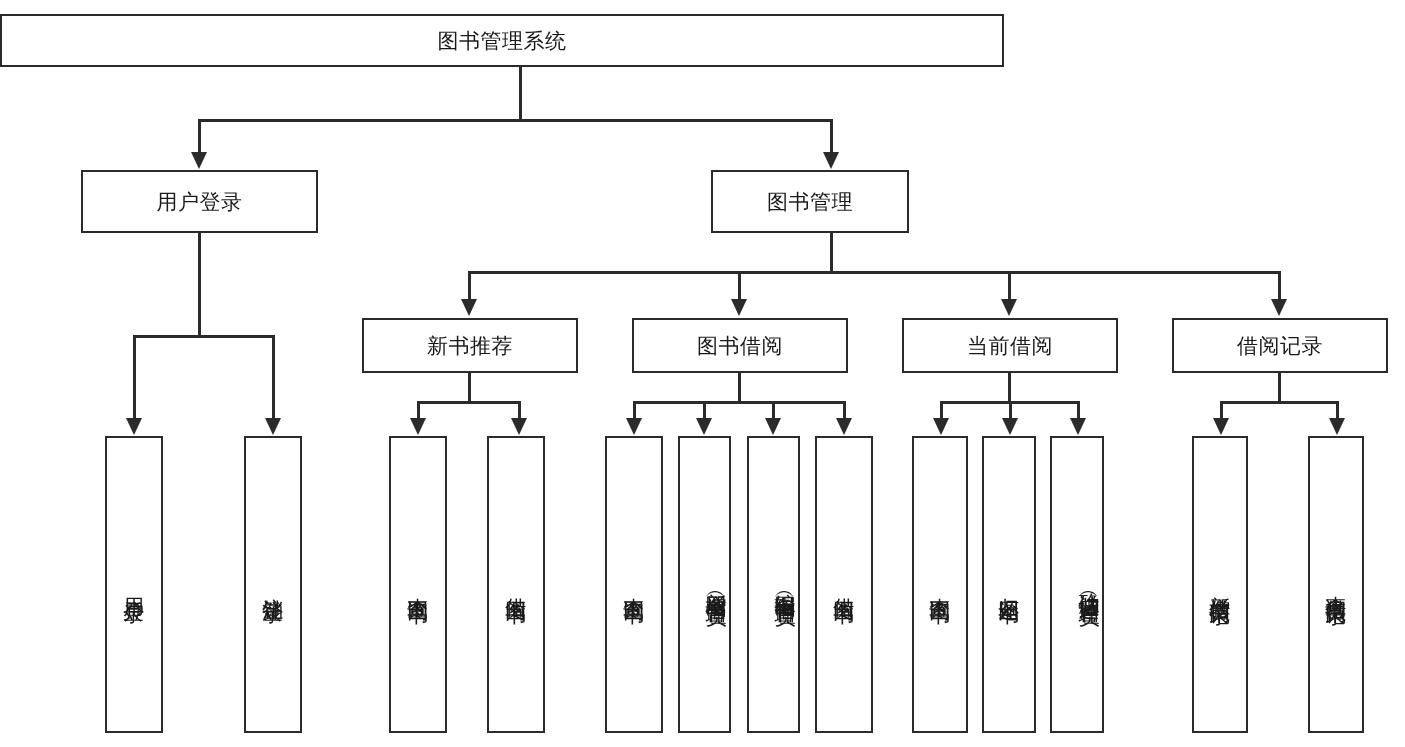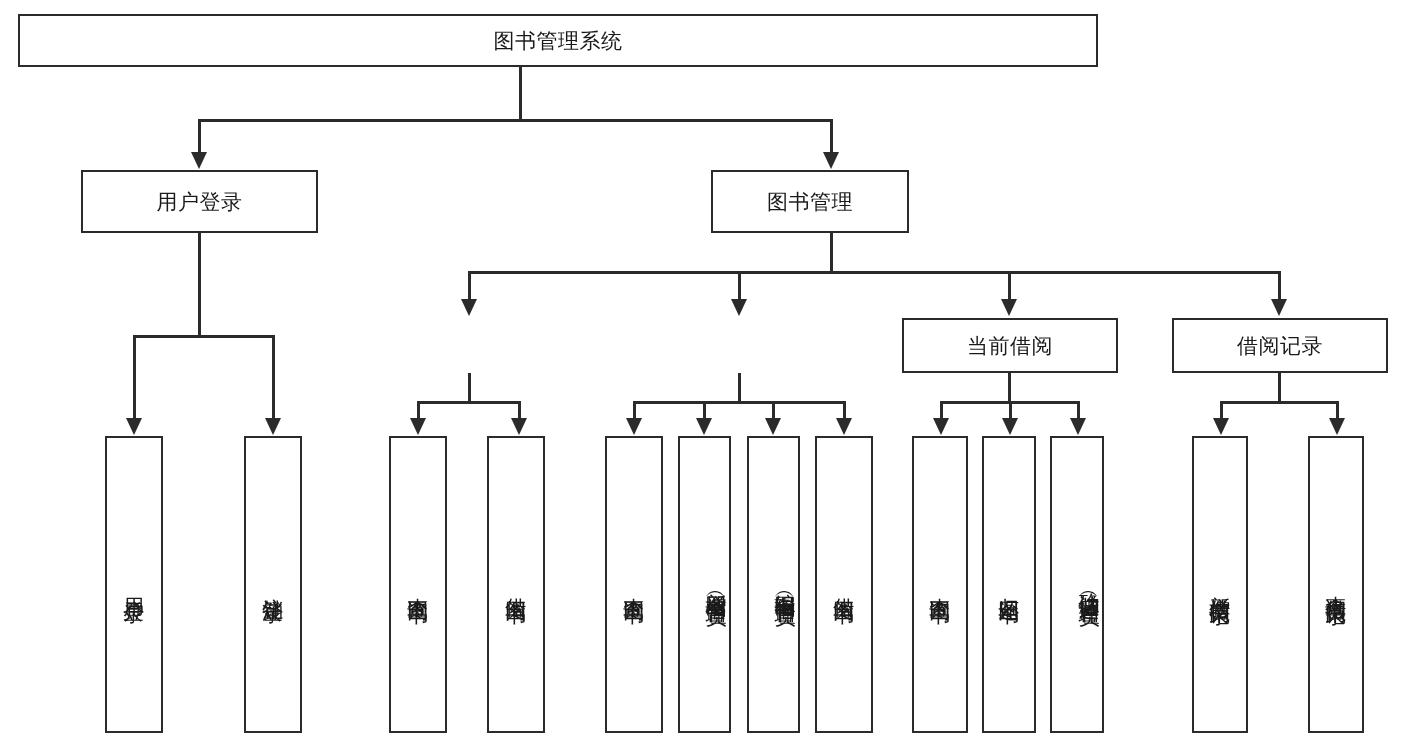--- a/index.html
+++ b/index.html
@@ -83,21 +83,21 @@
     white-space: nowrap;
     pointer-events: none;
     user-select: none;
   }
 </style>
 </head>
 <body>
 
 <div id="canvas">
 
-  <div class="node h" style="left:18px; top:14px; width:1080px; height:53px;">
+  <div class="node h" style="left:0; top:14px; width:1004px; height:53px;">
     <span>图书管理系统</span>
   </div>
 
   <div class="vline" style="left:519px; top:67px; width:2.5px; height:52px;"></div>
 
   <div class="hline" style="left:198px; top:119px; width:634px;"></div>
 
   <div class="vline" style="left:198px; top:119px; height:36px;"></div>
   <div class="arrow" style="left:191px; top:152px;"></div>
 
@@ -130,20 +130,26 @@
 
   <div class="vline" style="left:468px; top:271px; height:30px;"></div>
   <div class="arrow" style="left:461px; top:299px;"></div>
   <div class="vline" style="left:738px; top:271px; height:30px;"></div>
   <div class="arrow" style="left:731px; top:299px;"></div>
   <div class="vline" style="left:1008px; top:271px; height:30px;"></div>
   <div class="arrow" style="left:1001px; top:299px;"></div>
   <div class="vline" style="left:1278px; top:271px; height:30px;"></div>
   <div class="arrow" style="left:1271px; top:299px;"></div>
 
+  <div class="node h" style="left:362px; top:318px; width:216px; height:55px;">
+    <span>新书推荐</span>
+  </div>
+  <div class="node h" style="left:632px; top:318px; width:216px; height:55px;">
+    <span>图书借阅</span>
+  </div>
   <div class="node h" style="left:902px; top:318px; width:216px; height:55px;">
     <span>当前借阅</span>
   </div>
   <div class="node h" style="left:1172px; top:318px; width:216px; height:55px;">
     <span>借阅记录</span>
   </div>
 
   <div class="vline" style="left:468px; top:373px; height:28px;"></div>
   <div class="hline" style="left:417px; top:401px; width:103px;"></div>
   <div class="vline" style="left:417px; top:401px; height:19px;"></div>

